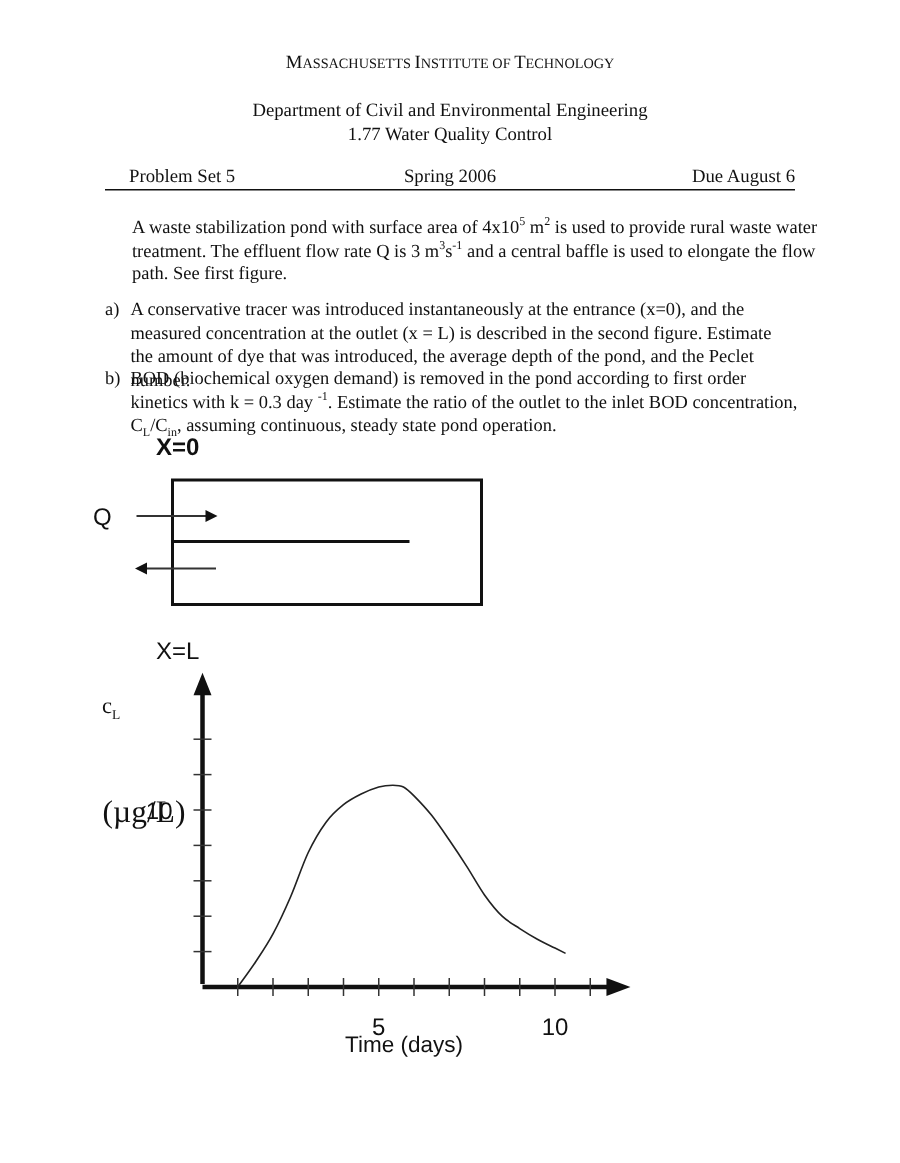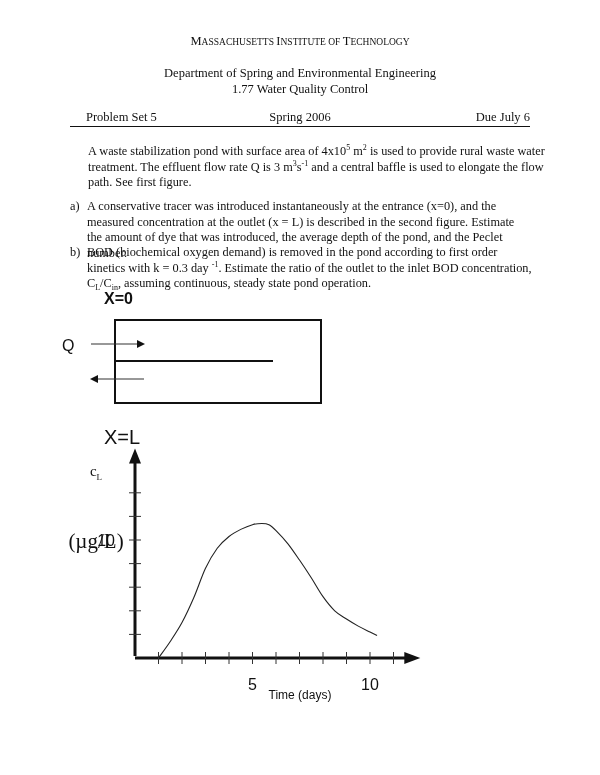--- a/index.html
+++ b/index.html
@@ -16,63 +16,63 @@
   .item { left:70px; width:462px; font-size:12.3px; line-height:15.5px; }
   .item .lbl { position:absolute; left:0; top:0; }
   .item .txt { position:absolute; left:17px; top:0; width:445px; }
   .sans { font-family:"Liberation Sans", sans-serif; }
   sup, sub { font-size:8px; line-height:0; }
 </style>
 </head>
 <body>
 
 <div class="abs center hdr" style="top:34px;" id="inst"><span class="sc-big">M</span><span class="sc-small">ASSACHUSETTS </span><span class="sc-big">I</span><span class="sc-small">NSTITUTE OF </span><span class="sc-big">T</span><span class="sc-small">ECHNOLOGY</span></div>
-<div class="abs center hdr" style="top:66px;">Department of Spring and Environmental Engineering</div>
+<div class="abs center hdr" style="top:66px;">Department of Civil and Environmental Engineering</div>
 <div class="abs center hdr" style="top:82px;">1.77 Water Quality Control</div>
 
 <div class="abs meta">
   <span style="left:16px;">Problem Set 5</span>
   <span style="left:0;width:460px;text-align:center;">Spring 2006</span>
-  <span style="right:0;">Due July 6</span>
+  <span style="right:0;">Due August 6</span>
 </div>
 <div class="abs rule"></div>
 
 <div class="abs para" style="top:144px;"><span>A waste stabilization pond with surface area of 4x10</span><sup>5</sup><span> m</span><sup>2</sup><span> is used to provide rural waste water treatment.  The effluent flow rate Q is 3 m</span><sup>3</sup><span>s</span><sup>-1</sup><span> and a central baffle is used to elongate the flow path.  See first figure.</span></div>
 
 <div class="abs item" style="top:199px;">
   <span class="lbl">a)</span>
   <span class="txt">A conservative tracer was introduced instantaneously at the entrance (x=0), and the measured concentration at the outlet (x = L) is described in the second figure.  Estimate the amount of dye that was introduced, the average depth of the pond, and the Peclet number.</span>
 </div>
 
 <div class="abs item" style="top:245px;">
   <span class="lbl">b)</span>
   <span class="txt"><span>BOD (biochemical oxygen demand) is removed in the pond according to first order kinetics with k = 0.3 day </span><sup>-1</sup><span>.  Estimate the ratio of the outlet to the inlet BOD concentration, C</span><sub>L</sub><span>/C</span><sub>in</sub><span>, assuming continuous, steady state pond operation.</span></span>
 </div>
 
 <div class="abs sans" style="left:104px;top:290px;font-size:16px;font-weight:bold;">X=0</div>
 <div class="abs sans" style="left:62px;top:337px;font-size:16px;">Q</div>
-<div class="abs sans" style="left:104px;top:426px;font-size:20px;">X=L</div>
+<div class="abs sans" style="left:104px;top:426px;font-size:16px;">X=L</div>
 <svg class="abs" style="left:0;top:0;" width="600" height="460">
   <rect x="115" y="320" width="206" height="83" fill="none" stroke="#111" stroke-width="2"></rect>
   <line x1="115" y1="361" x2="273" y2="361" stroke="#111" stroke-width="2"></line>
   <g>
     <line x1="91" y1="344" x2="138" y2="344" stroke="#333" stroke-width="1.2"></line>
     <polygon points="145,344 137,340 137,348" fill="#111"></polygon>
   </g>
   <g>
     <line x1="144" y1="379" x2="97" y2="379" stroke="#333" stroke-width="1.2"></line>
     <polygon points="90,379 98,375 98,383" fill="#111"></polygon>
   </g>
 </svg>
 
-<div class="abs" style="left:68px;top:463px;width:56px;text-align:center;font-size:15px;">
+<div class="abs" style="left:68px;top:463px;width:56px;text-align:left;font-size:15px;">
   <span>c</span><sub style="font-size:9px;">L</sub>
 </div>
 <div class="abs" style="left:68px;top:484px;width:56px;text-align:center;font-size:21px;margin-top:45px;">(µg/L)</div>
-<div class="abs sans" style="left:230px;top:688px;width:140px;text-align:center;font-size:12px;">Time (days)</div>
+<div class="abs sans" style="left:230px;top:688px;width:140px;font-size:15px;">Time (days)</div>
 
 <svg class="abs" id="chart" style="left:0;top:0;" width="600" height="775">
   <g id="axes">
       <line x1="135" y1="656" x2="135" y2="459.5" stroke="#111" stroke-width="3"></line>
       <polygon points="135,448.5 129,463.5 141,463.5" fill="#111"></polygon>
       <line x1="135" y1="658" x2="408.3" y2="658" stroke="#111" stroke-width="3"></line>
       <polygon points="420.3,658 404.3,652 404.3,664" fill="#111"></polygon>
     </g>
   <g id="ticks">
       <line x1="158.5" y1="652" x2="158.5" y2="664" stroke="#333" stroke-width="1"></line>

